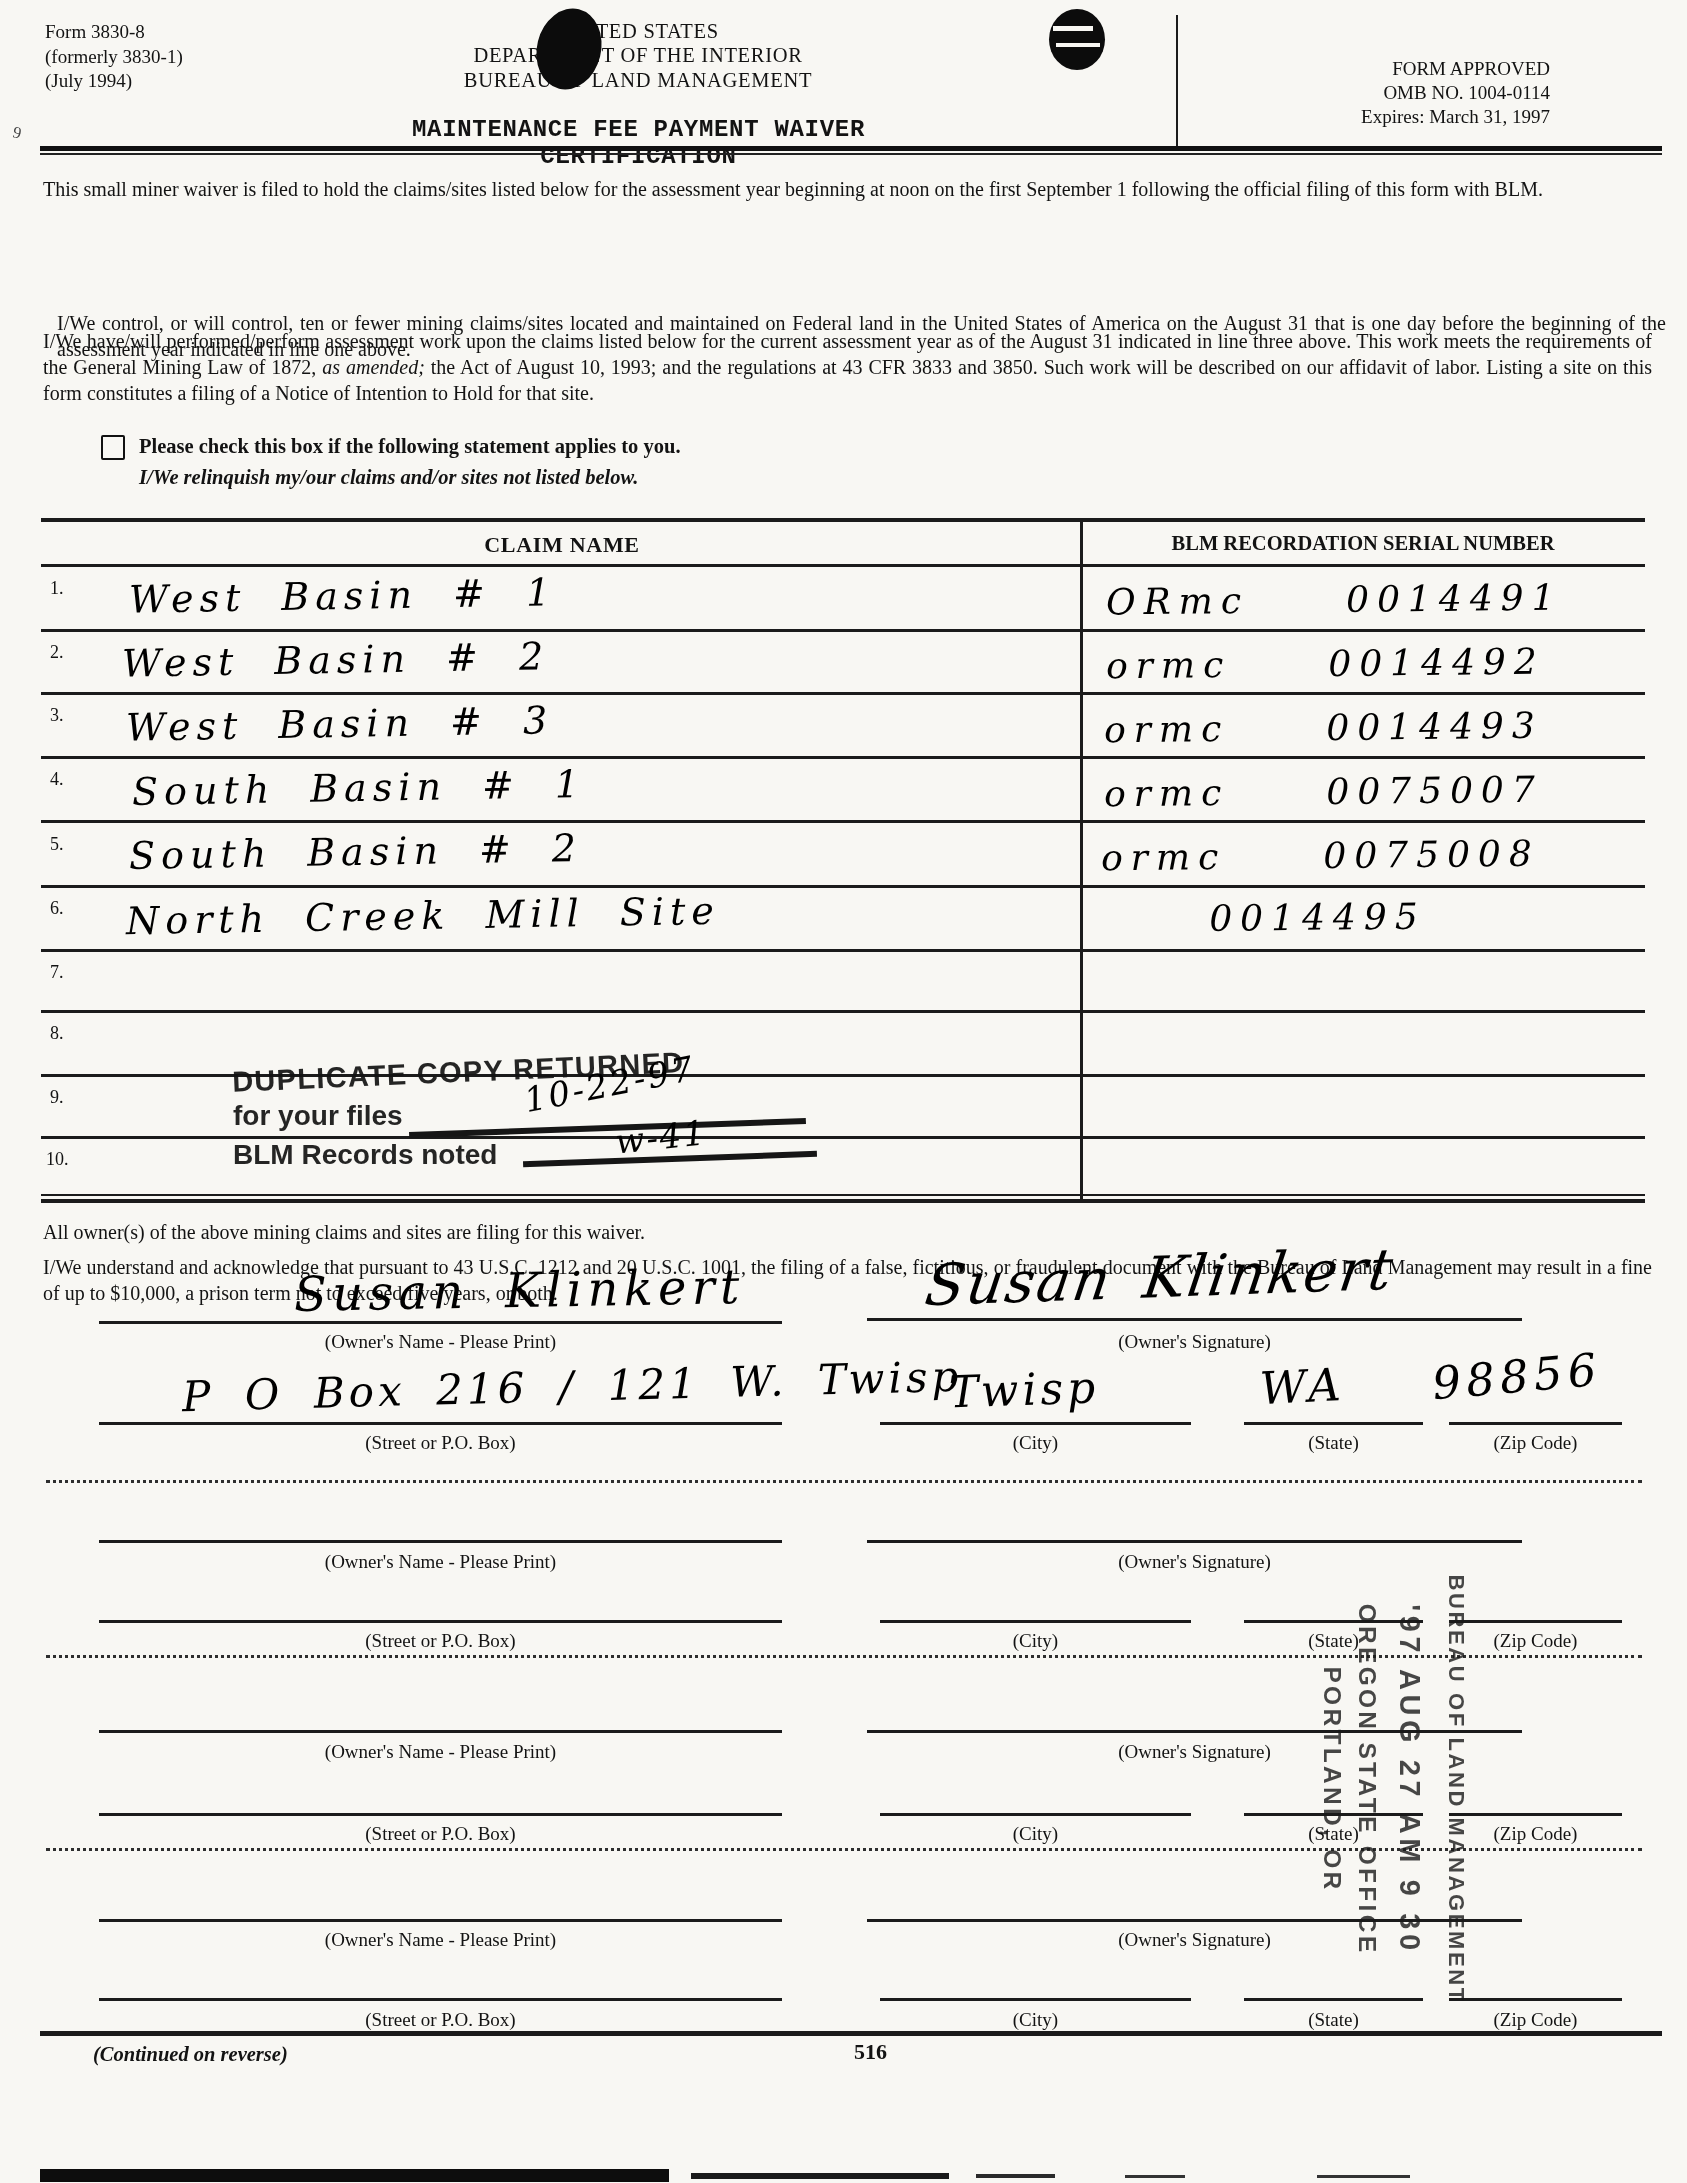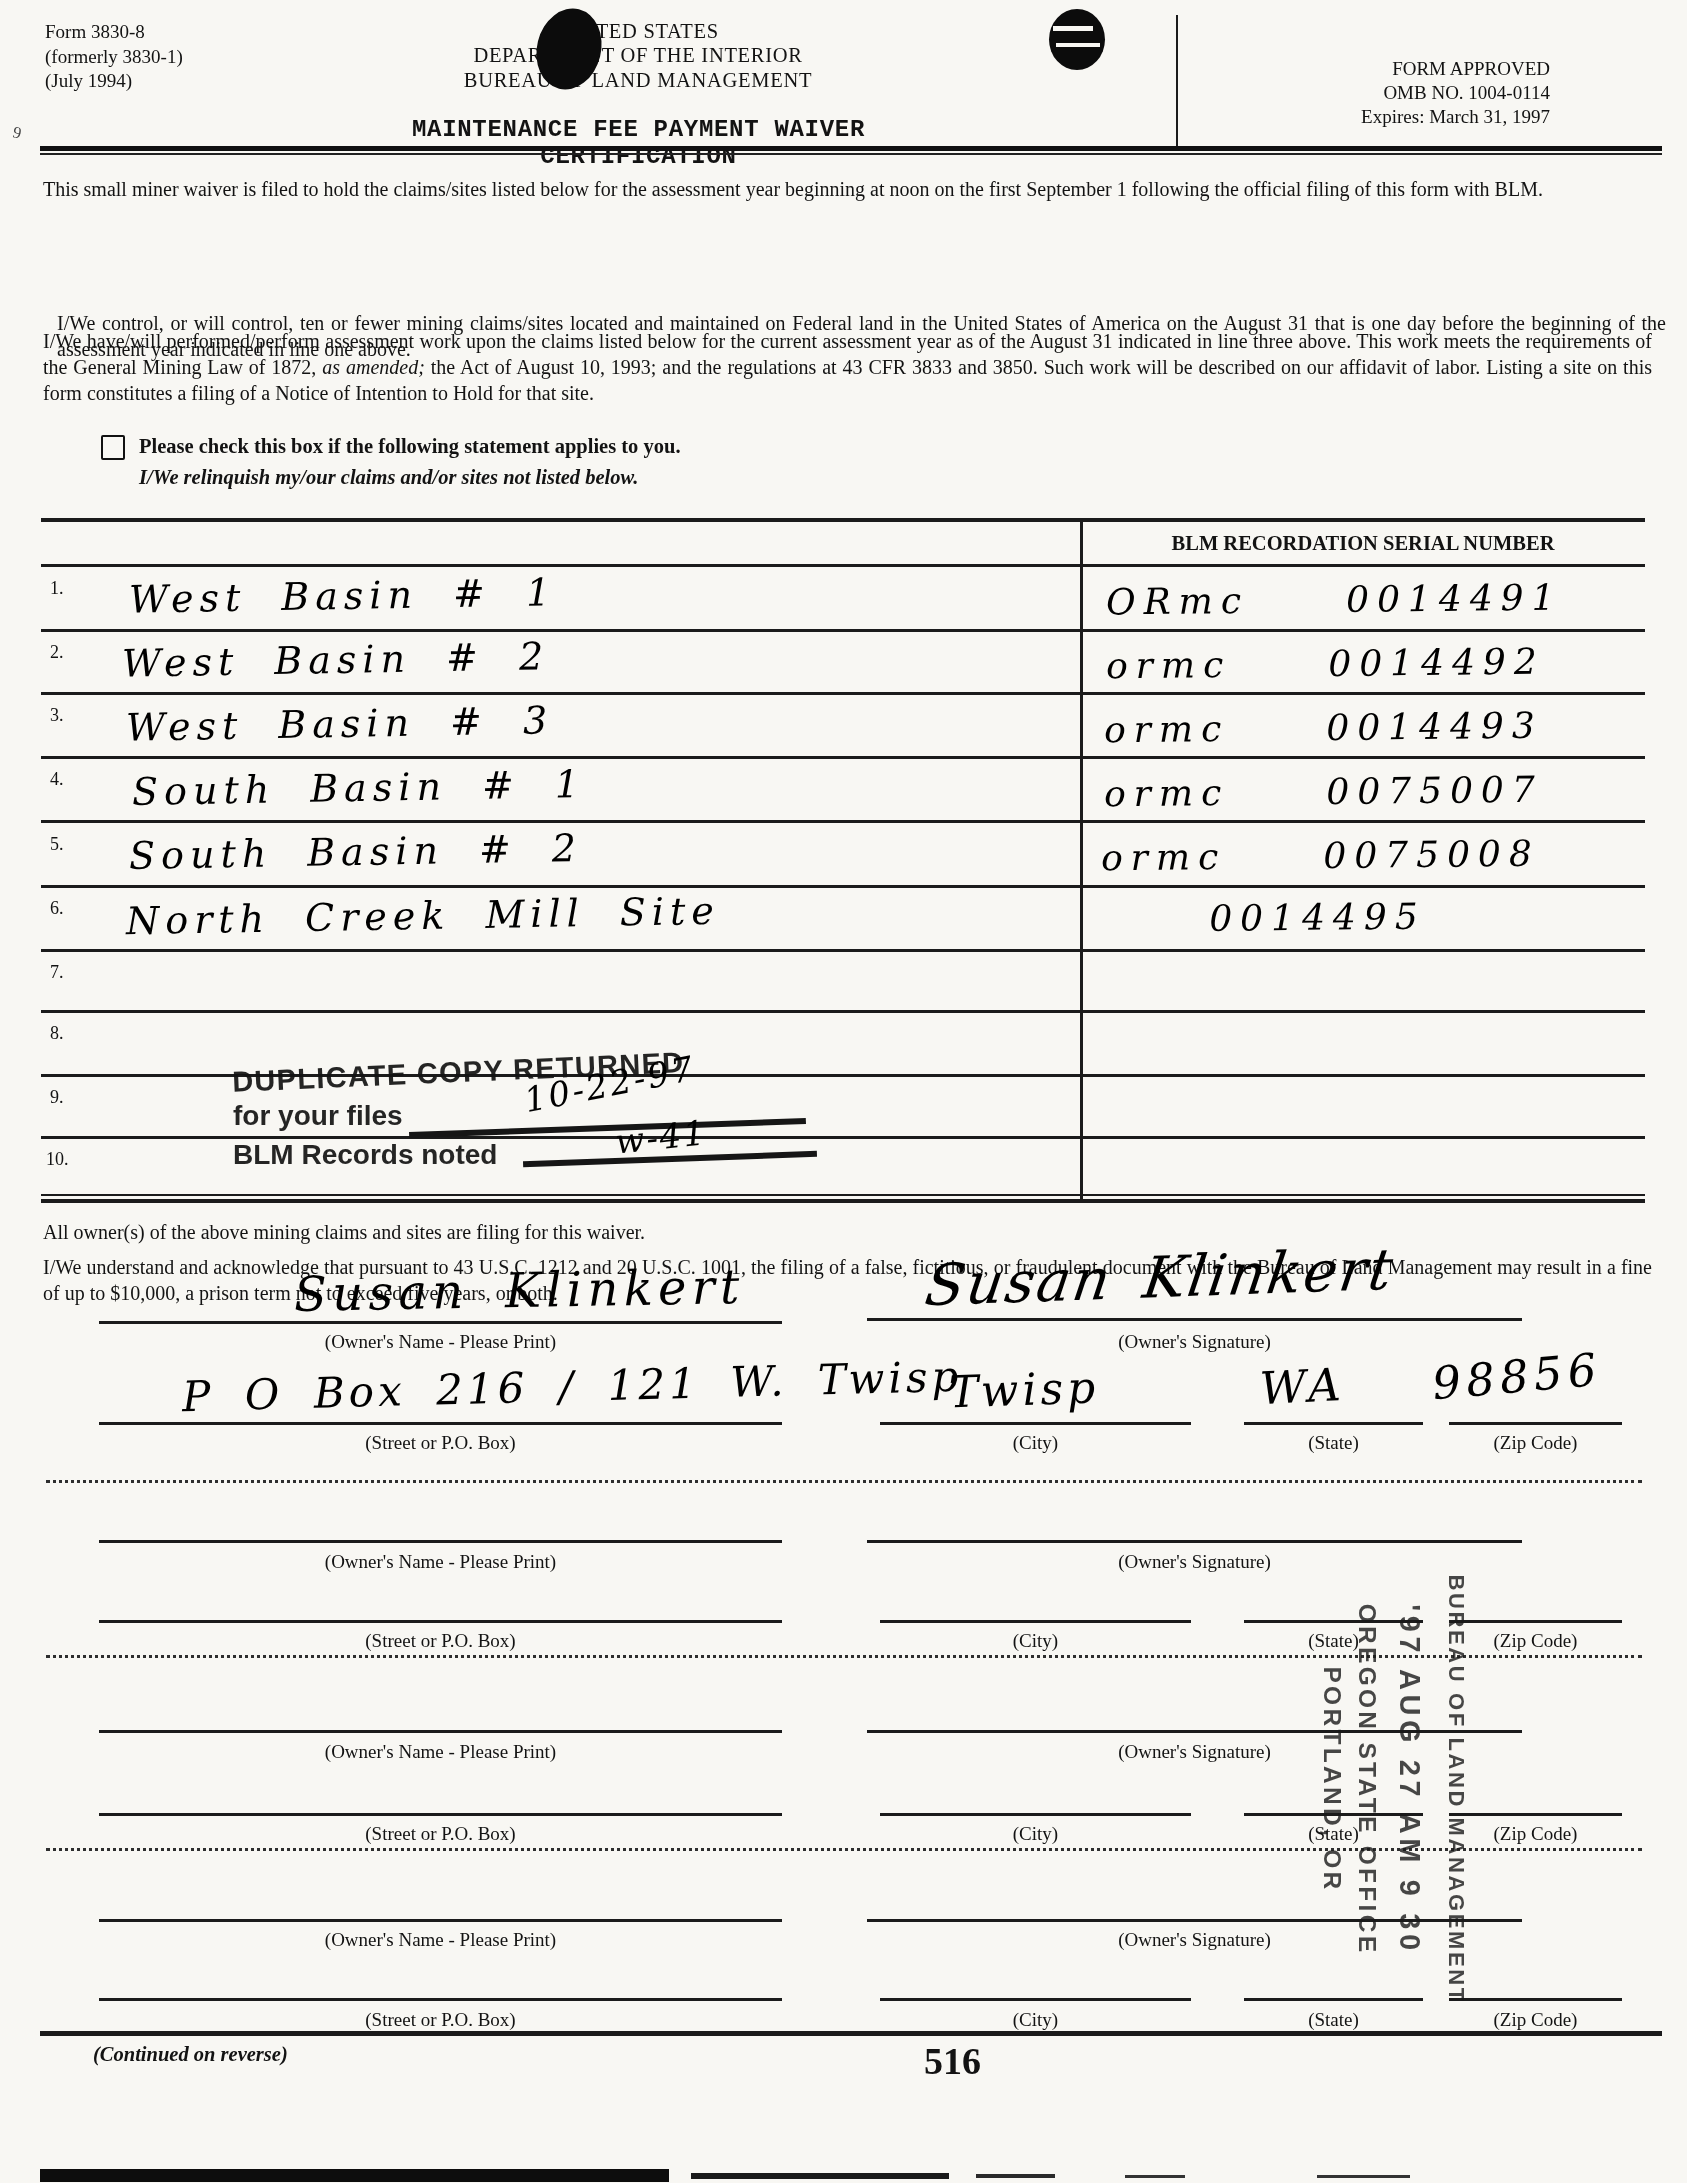--- a/index.html
+++ b/index.html
@@ -67,20 +67,21 @@
   <div class="abs body-text just" style="left:57px;top:270px;width:1609px;margin-top:40px;">I/We control, or will control, ten or fewer mining claims/sites located and maintained on Federal land in the United States of America on the August 31 that is one day before the beginning of the assessment year indicated in line one above.</div>
   <div class="abs body-text just" style="left:43px;top:328px;width:1609px;">
     <span>I/We have/will performed/perform assessment work upon the claims listed below for the current assessment year as of the August 31 indicated in line three above.  This work meets the requirements of the General Mining Law of 1872, </span><span class="i">as amended;</span><span> the Act of August 10, 1993; and the regulations at 43 CFR 3833 and 3850.  Such work will be described on our affidavit of labor.  Listing a site on this form constitutes a filing of a Notice of Intention to Hold for that site.</span>
   </div>
 
   <div class="abs" style="left:101px;top:435px;width:20px;height:21px;border:2.6px solid #111;border-radius:2px;"></div>
   <div class="abs serif b" style="left:139px;top:435px;font-size:20.5px;">Please check this box if the following statement applies to you.</div>
   <div class="abs serif b i" style="left:139px;top:466px;font-size:20.5px;">I/We relinquish my/our claims and/or sites not listed below.</div>
 
   <div class="abs hl" style="left:41px;top:518px;width:1604px;height:4px;"></div>
+  <div class="abs serif b ctr" style="left:46px;top:532px;width:1032px;font-size:22px;letter-spacing:0.7px;">CLAIM NAME</div>
   <div class="abs serif b ctr" style="left:1082px;top:532px;width:562px;font-size:20.5px;">BLM RECORDATION SERIAL NUMBER</div>
   <div class="abs hl" style="left:41px;top:564px;width:1604px;height:3.3px;"></div>
   <div class="abs vl" style="left:1080px;top:518px;height:683px;"></div>
 
   <div class="abs hl" style="left:41px;top:629px;width:1604px;height:3.3px;"></div>
   <div class="abs hl" style="left:41px;top:692px;width:1604px;height:3.3px;"></div>
   <div class="abs hl" style="left:41px;top:756px;width:1604px;height:3.3px;"></div>
   <div class="abs hl" style="left:41px;top:820px;width:1604px;height:3.3px;"></div>
   <div class="abs hl" style="left:41px;top:885px;width:1604px;height:3.3px;"></div>
   <div class="abs hl" style="left:41px;top:949px;width:1604px;height:3.3px;"></div>
@@ -190,21 +191,21 @@
 
   <div class="abs" style="left:1151px;top:1667px;width:410px;height:225px;transform:rotate(90deg);">
     <div class="recv" style="font-size:22px;letter-spacing:2.6px;margin-bottom:17px;">BUREAU OF LAND MANAGEMENT</div>
     <div class="recv" style="font-size:29px;letter-spacing:4.6px;margin-bottom:12px;">'97 AUG 27 AM 9 30</div>
     <div class="recv" style="font-size:24.5px;letter-spacing:3.3px;margin-bottom:6.6px;">OREGON STATE OFFICE</div>
     <div class="recv" style="font-size:24.5px;letter-spacing:3.3px;">PORTLAND, OR</div>
   </div>
 
   <div class="abs hl" style="left:40px;top:2031px;width:1622px;height:4.6px;"></div>
   <div class="abs serif b i" style="left:93px;top:2043px;font-size:20.5px;">(Continued on reverse)</div>
-  <div class="abs serif b" style="left:924px;top:2039px;font-size:38px;">516</div>
+  <div class="abs serif b" style="left:854px;top:2039px;font-size:22px;">516</div>
 
   <div class="abs" style="left:40px;top:2169px;width:629px;height:13.2px;background:#0d0d0d;"></div>
   <div class="abs" style="left:691px;top:2173px;width:258px;height:6px;background:#1a1a1a;"></div>
   <div class="abs" style="left:976px;top:2174px;width:79px;height:4px;background:#2a2a2a;"></div>
   <div class="abs" style="left:1125px;top:2175px;width:60px;height:3.3px;background:#333;"></div>
   <div class="abs" style="left:1317px;top:2175px;width:93px;height:3.3px;background:#333;"></div>
 
 </div>
 
 

